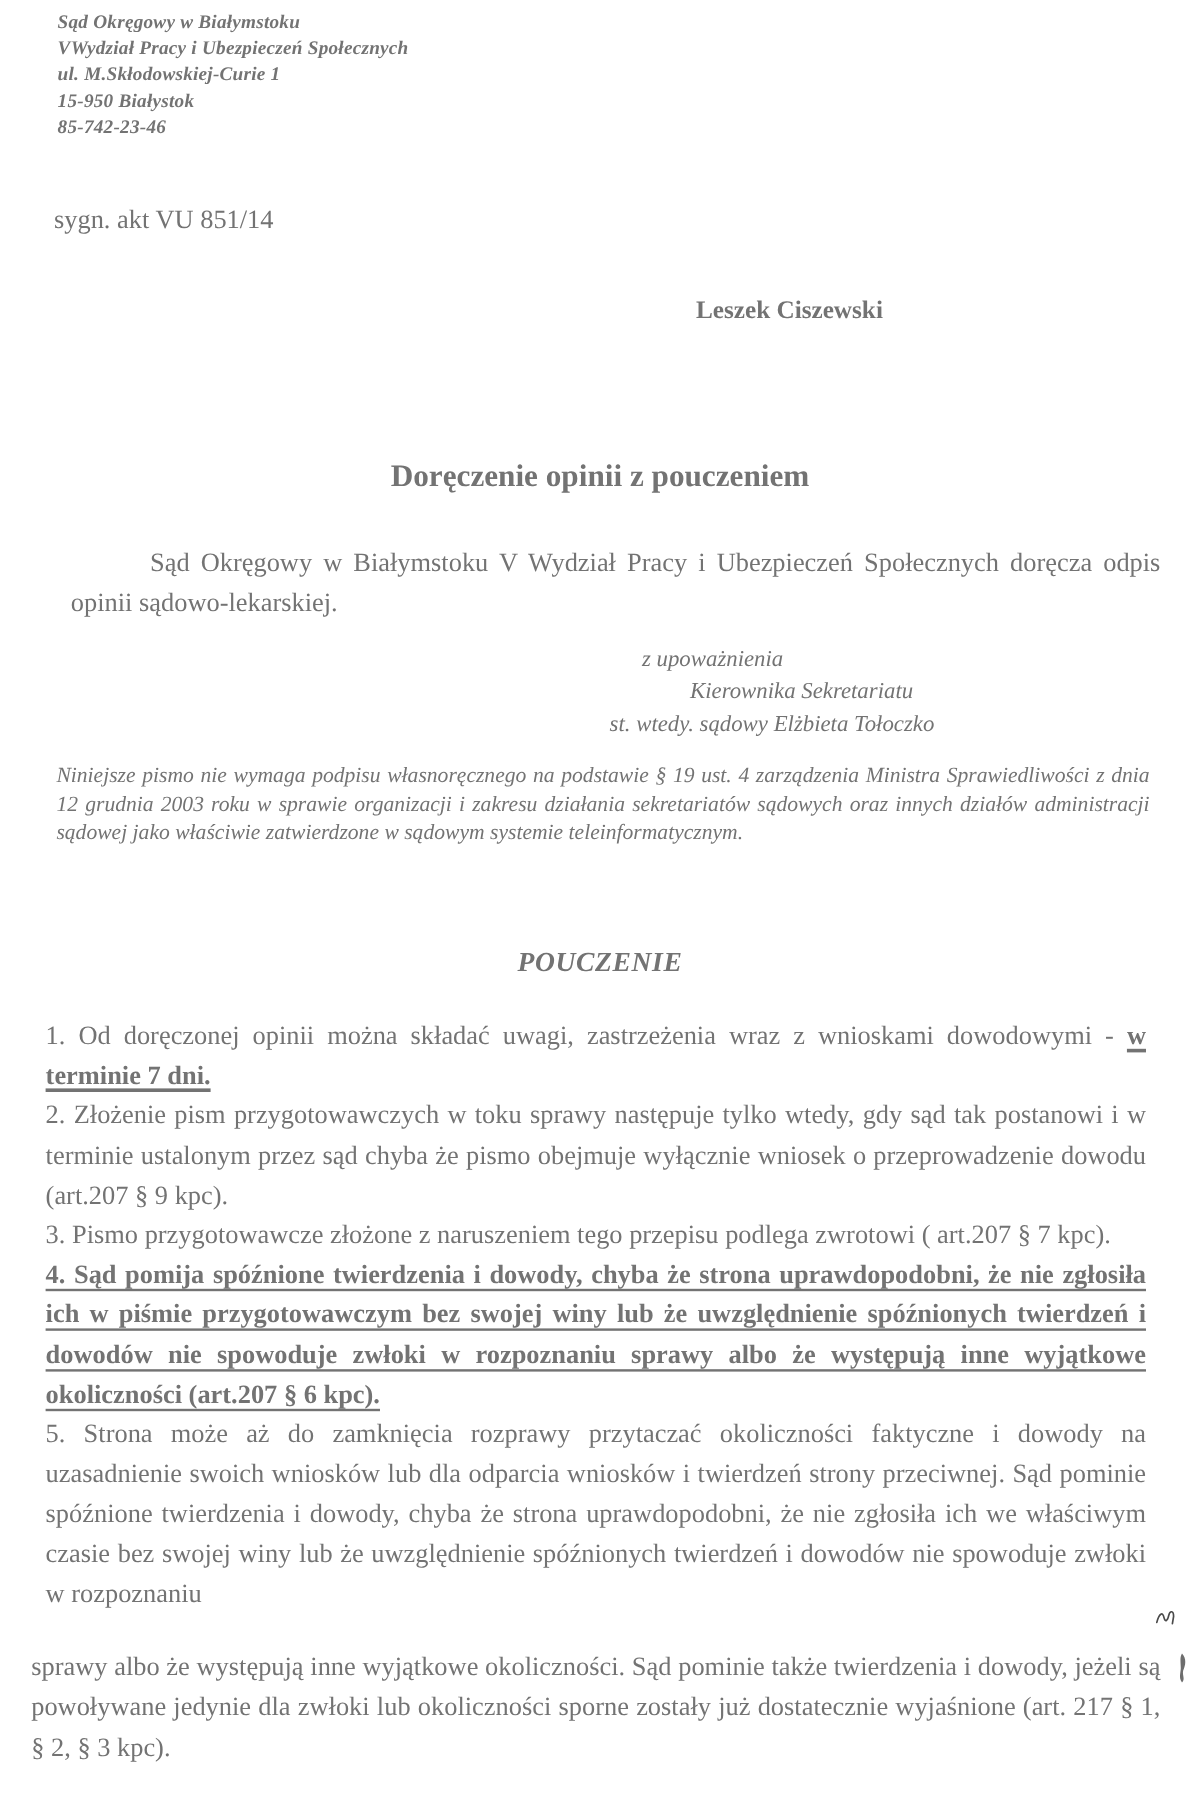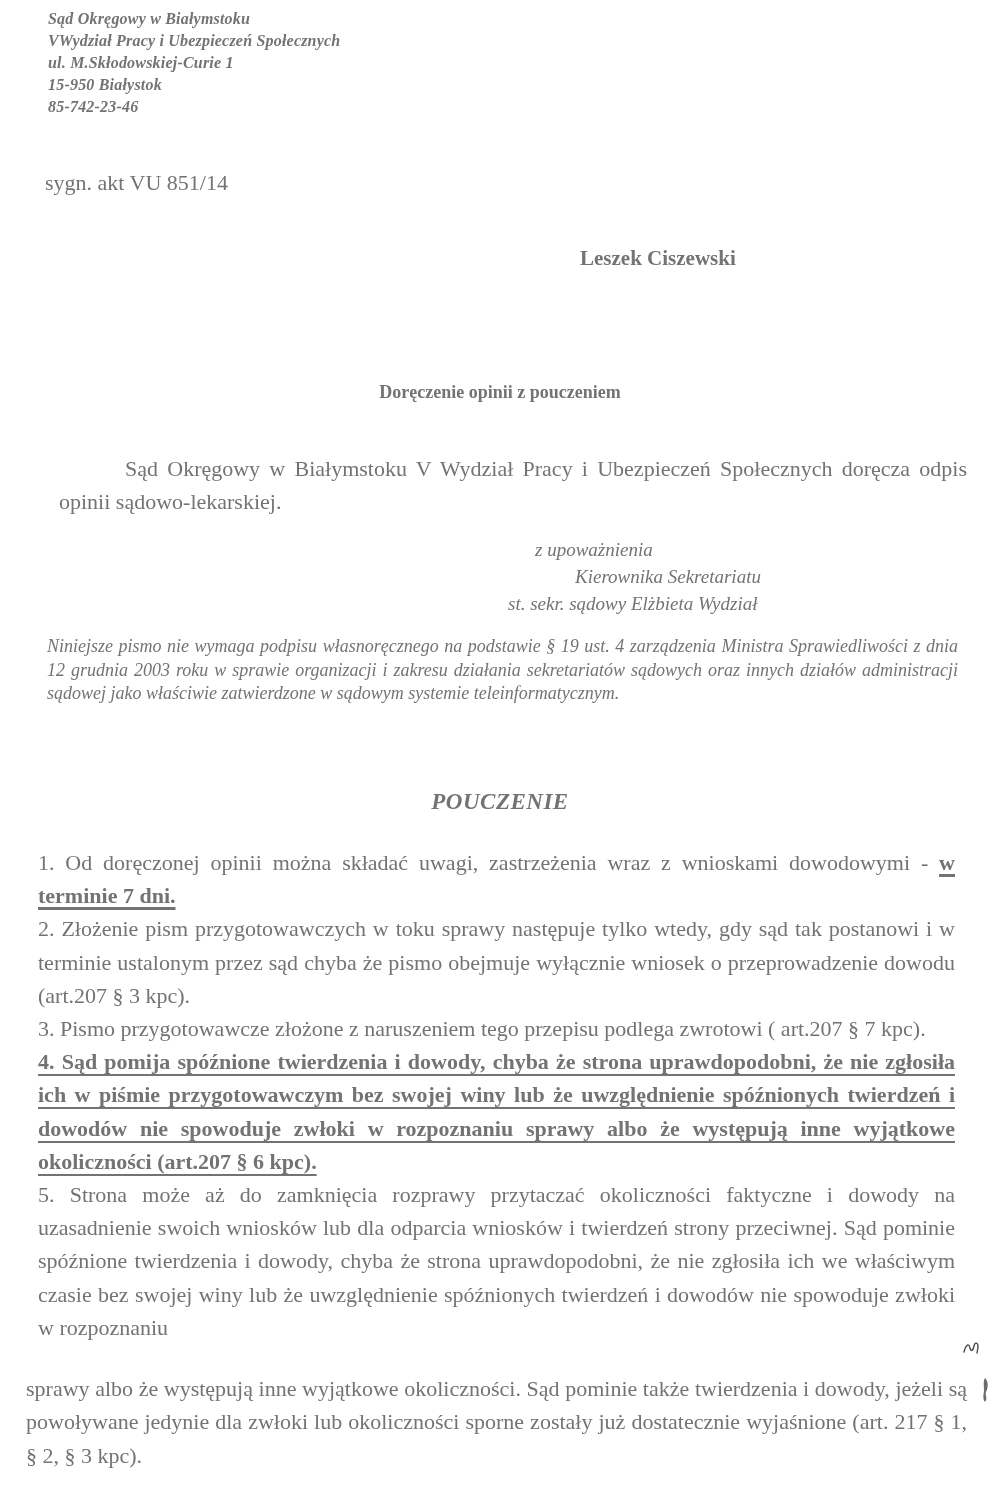--- a/index.html
+++ b/index.html
@@ -57,21 +57,21 @@
     line-height: 28px;
   }
 
   
   .doc-title {
     left: 0; top: 382px;
     width: 1000px;
     margin: 0;
     text-align: center;
     font-weight: bold;
-    font-size: 18px;
+    font-size: 26px;
   }
 
   
   .body-par {
     left: 47px; top: 440px;
     width: 908px;
     margin: 12px;
     font-size: 22px;
     line-height: 33px;
     text-align: justify;
@@ -167,30 +167,30 @@
 
   <div class="abs recipient-name">Leszek Ciszewski</div>
 
   <h1 class="abs doc-title">Doręczenie opinii z pouczeniem</h1>
 
   <p class="abs body-par">Sąd Okręgowy w Białymstoku V Wydział Pracy i Ubezpieczeń Społecznych doręcza odpis opinii sądowo-lekarskiej.</p>
 
   <div class="abs signature">
     <div class="sig-line-1">z upoważnienia</div>
     <div class="sig-line-2">Kierownika Sekretariatu</div>
-    <div class="sig-line-3">st. sekr. sądowy Elżbieta Wydział</div>
+    <div class="sig-line-3">st. wtedy. sądowy Elżbieta Tołoczko</div>
   </div>
 
   <p class="abs note-par">Niniejsze pismo nie wymaga podpisu własnoręcznego na podstawie § 19 ust. 4 zarządzenia Ministra Sprawiedliwości z dnia 12 grudnia 2003 roku w sprawie organizacji i zakresu działania sekretariatów sądowych oraz innych działów administracji sądowej jako właściwie zatwierdzone w sądowym systemie teleinformatycznym.</p>
 
   <h2 class="abs pouczenie-heading">POUCZENIE</h2>
 
   <div class="abs points">
     <p><span>1. Od doręczonej opinii można składać uwagi, zastrzeżenia wraz z wnioskami dowodowymi - </span><span class="emph-underline">w terminie 7 dni.</span></p>
-    <p>2. Złożenie pism przygotowawczych w toku sprawy następuje tylko wtedy, gdy sąd tak postanowi i w terminie ustalonym przez sąd chyba że pismo obejmuje wyłącznie wniosek o przeprowadzenie dowodu (art.207 § 3 kpc).</p>
+    <p>2. Złożenie pism przygotowawczych w toku sprawy następuje tylko wtedy, gdy sąd tak postanowi i w terminie ustalonym przez sąd chyba że pismo obejmuje wyłącznie wniosek o przeprowadzenie dowodu (art.207 § 9 kpc).</p>
     <p>3. Pismo przygotowawcze złożone z naruszeniem tego przepisu podlega zwrotowi ( art.207 § 7 kpc).</p>
     <p class="point-strong">4. Sąd pomija spóźnione twierdzenia i dowody, chyba że strona uprawdopodobni, że nie zgłosiła ich w piśmie przygotowawczym bez swojej winy lub że uwzględnienie spóźnionych twierdzeń i dowodów nie spowoduje zwłoki w rozpoznaniu sprawy albo że występują inne wyjątkowe okoliczności (art.207 § 6 kpc).</p>
     <p>5. Strona może aż do zamknięcia rozprawy przytaczać okoliczności faktyczne i dowody na uzasadnienie swoich wniosków lub dla odparcia wniosków i twierdzeń strony przeciwnej. Sąd pominie spóźnione twierdzenia i dowody, chyba że strona uprawdopodobni, że nie zgłosiła ich we właściwym czasie bez swojej winy lub że uwzględnienie spóźnionych twierdzeń i dowodów nie spowoduje zwłoki w rozpoznaniu</p>
   </div>
 
   <p class="abs closing-par">sprawy albo że występują inne wyjątkowe okoliczności. Sąd pominie także twierdzenia i dowody, jeżeli są powoływane jedynie dla zwłoki lub okoliczności sporne zostały już dostatecznie wyjaśnione (art. 217 § 1, § 2, § 3 kpc).</p>
 
   <span class="abs ink-squiggle">
     <svg width="26" height="20" viewBox="0 0 26 20" aria-hidden="true">
       <path d="M4 14 C6 6, 9 5, 10 10 C11 14, 13 13, 14 8 C15 4, 18 4, 18 9 L17 15" stroke="#4a4a4a" fill="none" stroke-width="1.4" stroke-linecap="round"></path>

